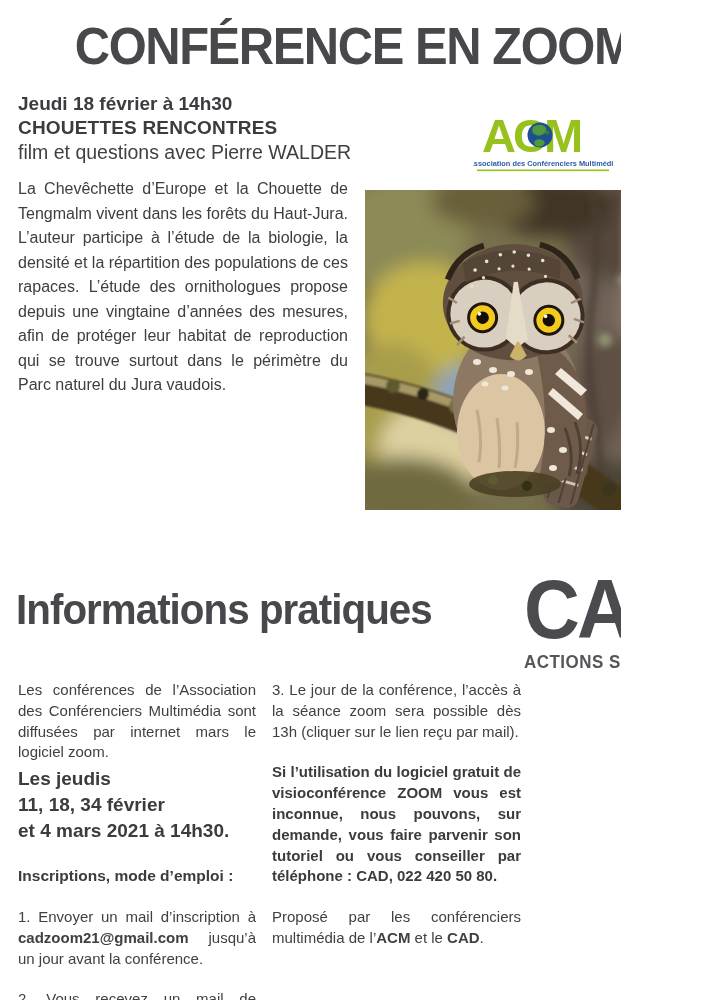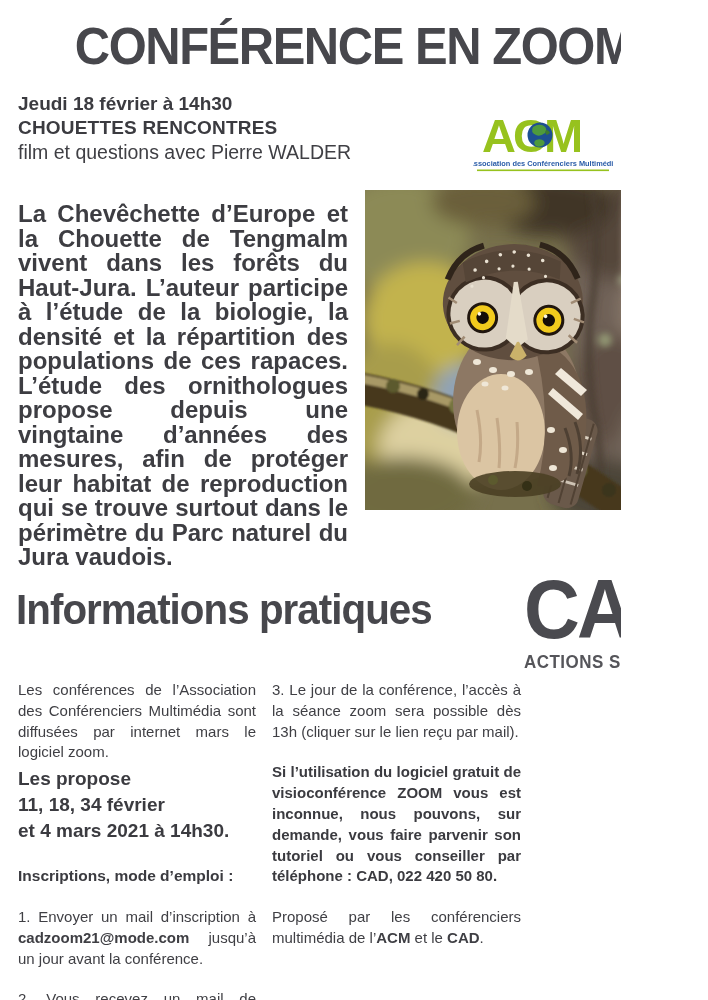--- a/index.html
+++ b/index.html
@@ -23,24 +23,24 @@
   
   .event-block{position:absolute;left:18px;top:92px;line-height:24px;}
   .event-date{font-size:19px;font-weight:bold;color:#3b3b40;}
   .event-name{font-size:19px;font-weight:bold;color:#3b3b40;letter-spacing:0.2px;}
   .event-sub{font-size:19.5px;font-weight:normal;color:#3f3f44;}
   
   .acm-logo{position:absolute;right:8px;top:110px;width:140px;}
   .acm-svg{display:block;width:140px;height:64px;}
   
   .description{
-    position:absolute;left:18px;top:202px;width:330px;
+    position:absolute;left:18px;top:177px;width:330px;
     margin:0;
-    font-size:24px;line-height:24.5px;
-    text-align:justify;color:#3d3d42;font-weight:bold;
+    font-size:16px;line-height:24.5px;
+    text-align:justify;color:#3d3d42;
   }
   
   .photo{
     position:absolute;left:365px;top:190px;width:328px;height:320px;
     overflow:hidden;
   }
   .photo svg{display:block;width:328px;height:320px;}
   
   .info-heading{
     position:absolute;left:16px;top:586px;margin:0;
@@ -232,27 +232,27 @@
   <h2 class="info-heading">Informations pratiques</h2>
 
   <div class="cad-logo">
     <div class="cad-word">CAD</div>
     <div class="cad-sub">ACTIONS SENIORS</div>
   </div>
 
   <div class="col col-left">
     <p>Les conférences de l’Association des Conférenciers Multimédia sont diffusées par internet mars le logiciel zoom.</p>
     <div class="dates">
-      <div>Les propose</div>
+      <div>Les jeudis</div>
       <div>11, 18, 34 février</div>
       <div>et 4 mars 2021 à 14h30.</div>
     </div>
     <div class="small-bold-heading">Inscriptions, mode d’emploi :</div>
     <div class="gap"></div>
-    <p><span>1. Envoyer un mail d’inscription à </span><span class="bold">cadzoom21@mode.com</span><span> jusqu’à un jour avant la conférence.</span></p>
+    <p><span>1. Envoyer un mail d’inscription à </span><span class="bold">cadzoom21@gmail.com</span><span> jusqu’à un jour avant la conférence.</span></p>
     <div class="gap"></div>
     <p>2. Vous recevez un mail de réponse avec le lien pour la conférence.</p>
   </div>
 
   <div class="col col-right">
     <p>3. Le jour de la conférence, l’accès à la séance zoom sera possible dès 13h (cliquer sur le lien reçu par mail).</p>
     <div class="gap"></div>
     <p class="bold-par">Si l’utilisation du logiciel gratuit de visioconférence ZOOM vous est inconnue, nous pouvons, sur demande, vous faire parvenir son tutoriel ou vous conseiller par téléphone : CAD, 022 420 50 80.</p>
     <div class="gap"></div>
     <p><span>Proposé par les conférenciers multimédia de l’</span><span class="bold">ACM</span><span> et le </span><span class="bold">CAD</span><span>.</span></p>

